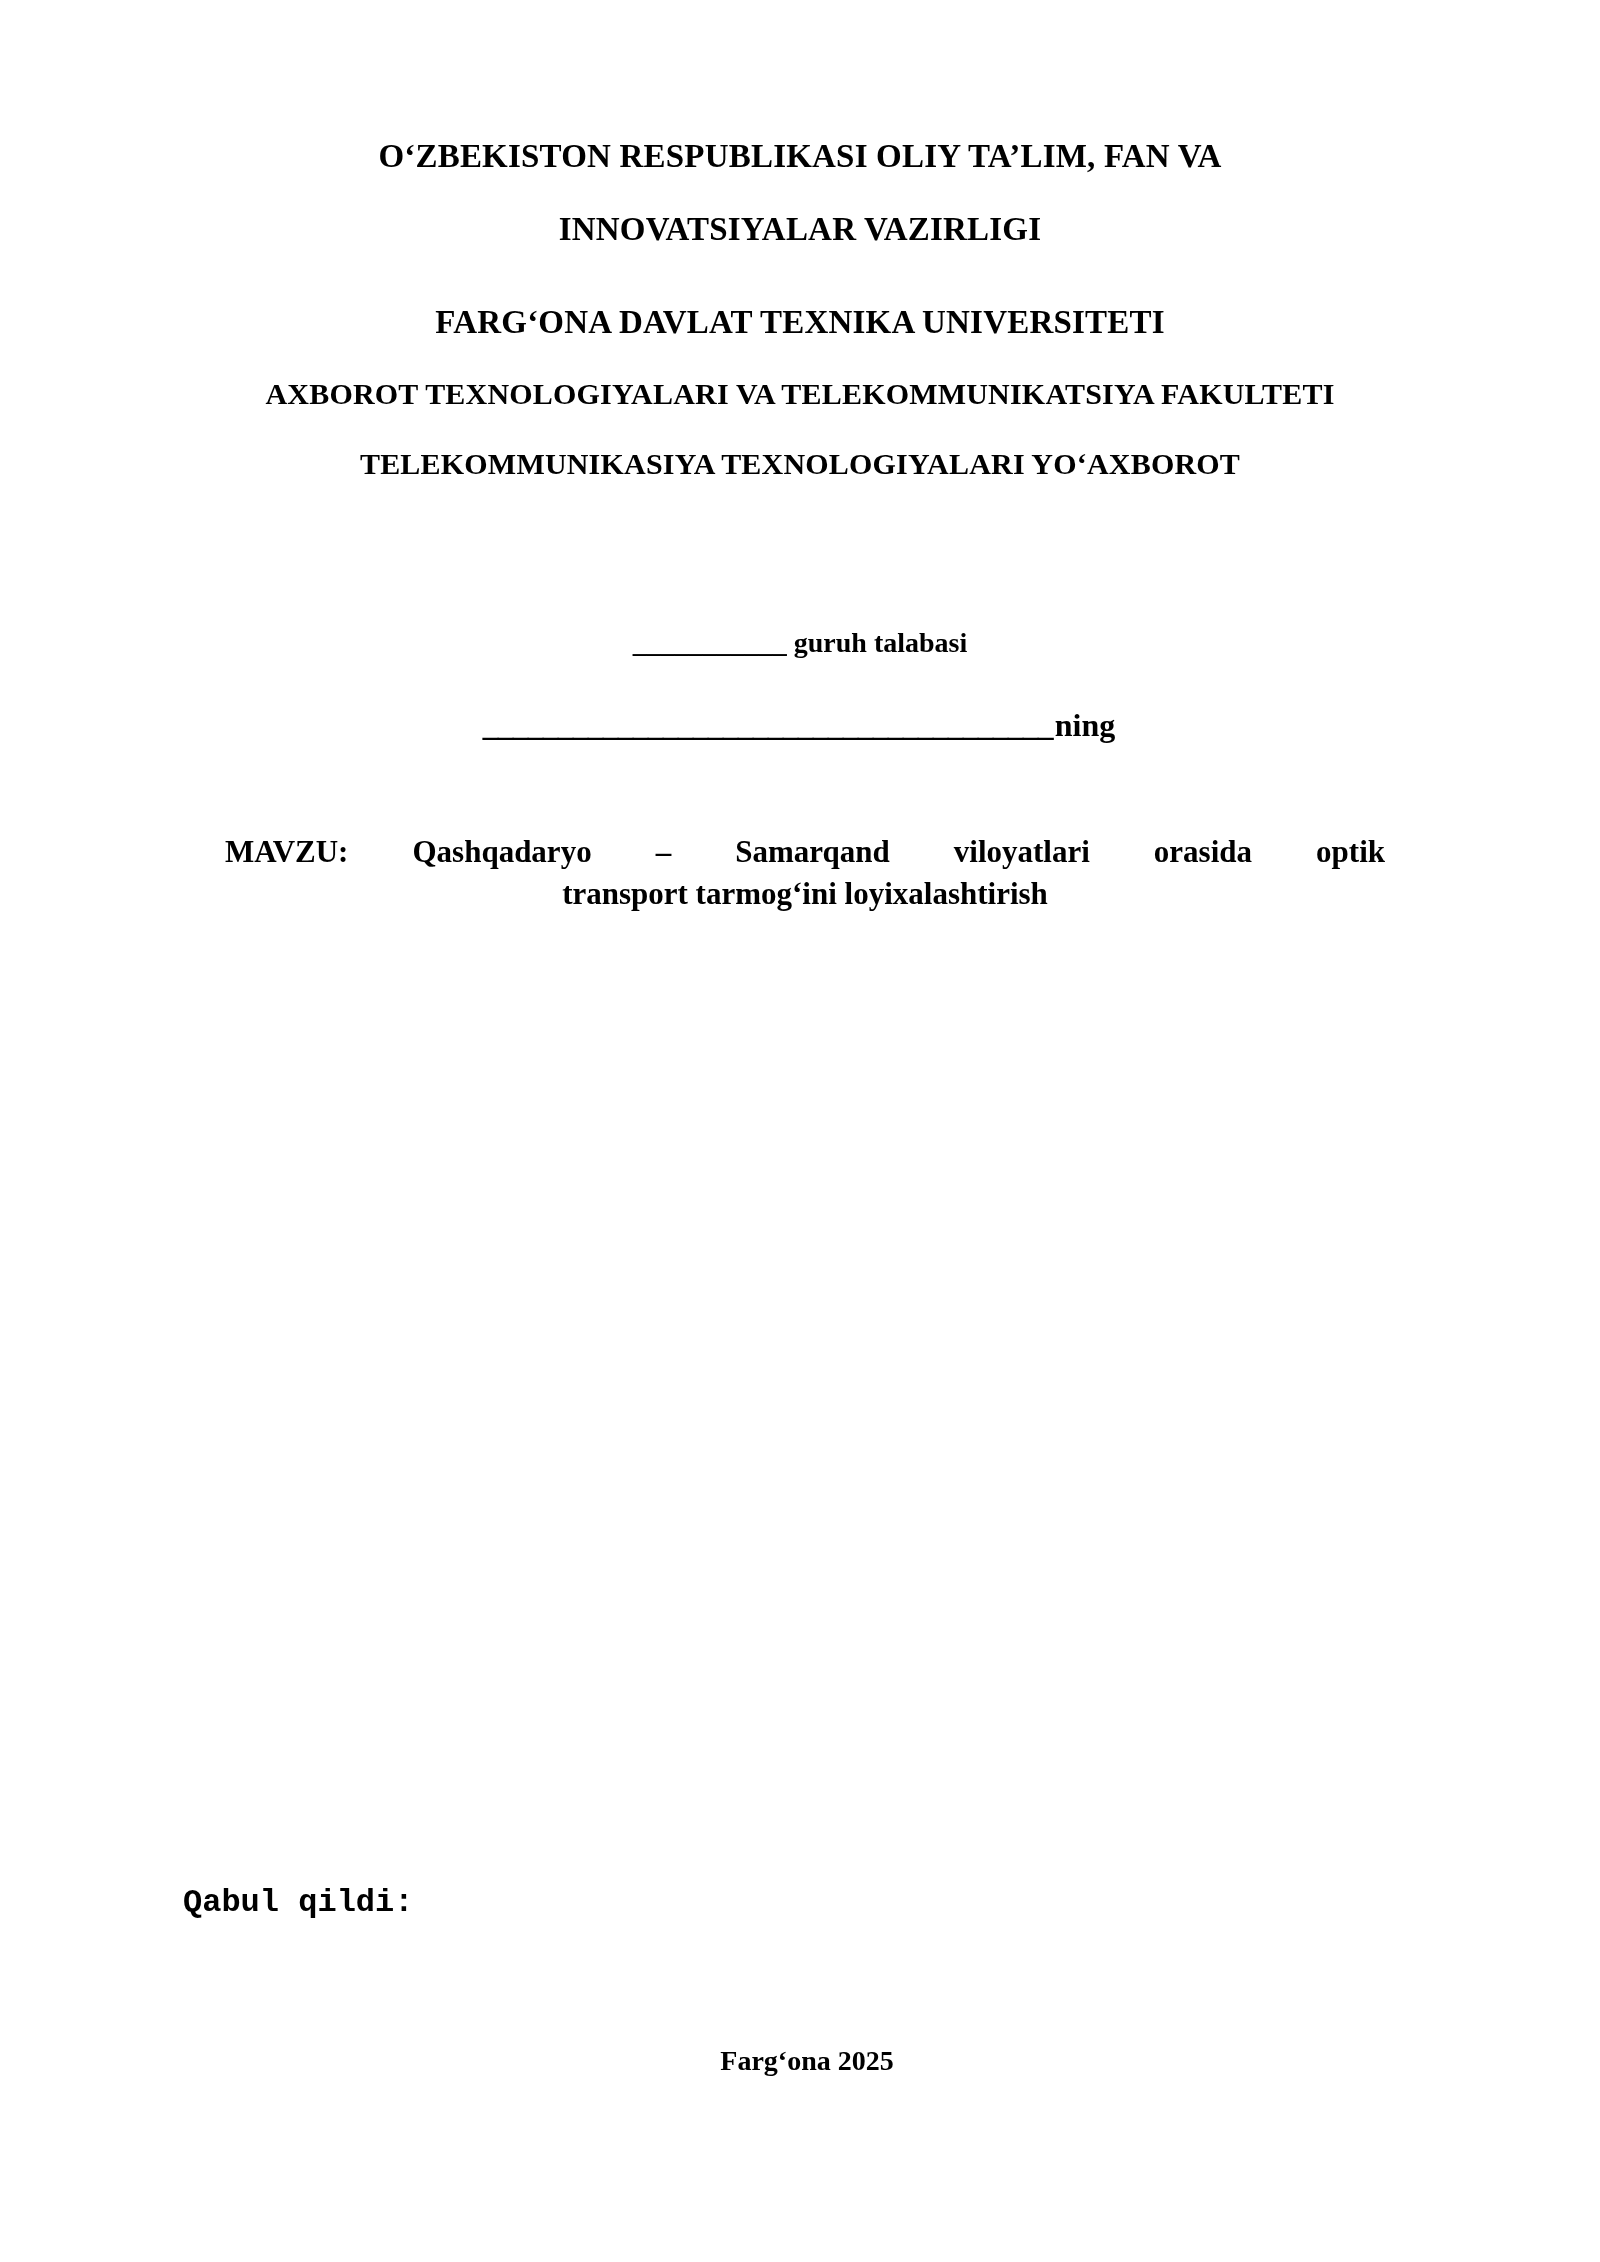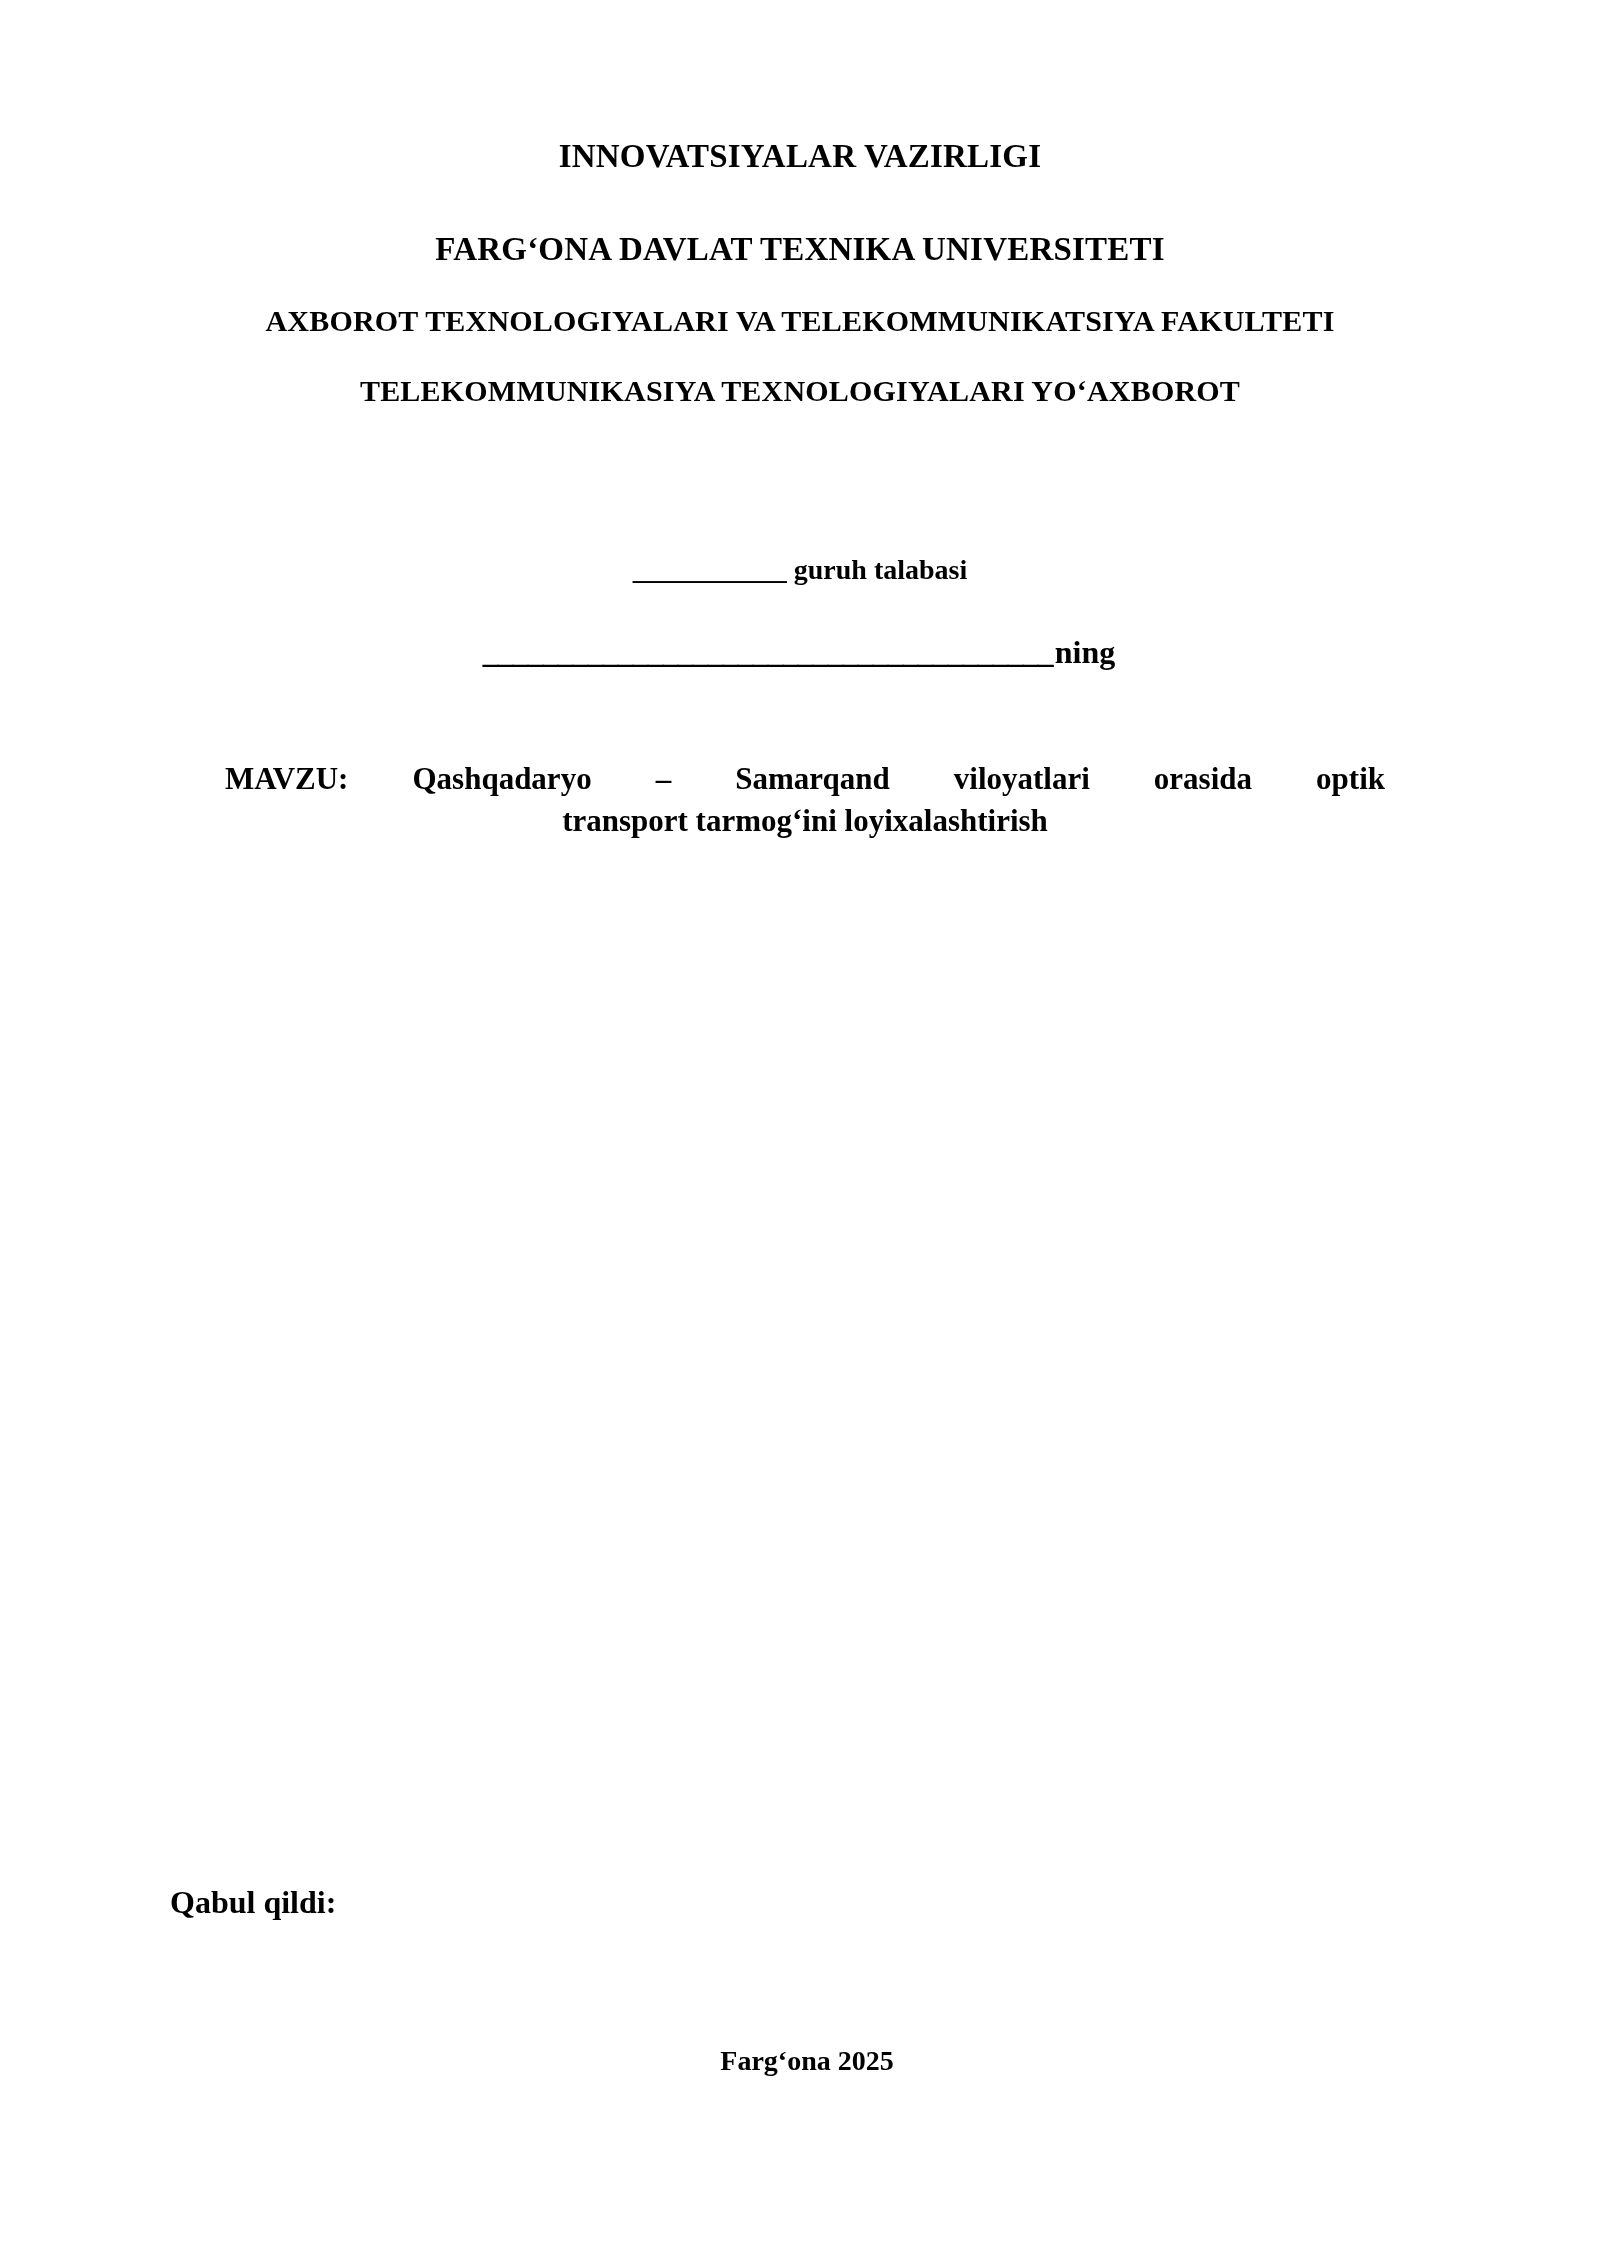--- a/index.html
+++ b/index.html
@@ -97,42 +97,44 @@
     display: block;
     text-align: justify;
     text-align-last: justify;
   }
   .subject .second-row {
     display: block;
   }
 
   .accepted {
     position: absolute;
-    left: 170px;
+    left: 183px;
     top: 1884px;
     font-size: 32px;
     font-weight: bold;
+    font-family: Liberation Mono, monospace;
   }
 
   .footer {
     position: absolute;
     left: 14px;
     right: 0;
     top: 2045px;
     text-align: center;
     font-size: 28px;
     font-weight: bold;
   }
 </style>
 </head>
 <body>
 
 <div class="page">
 
   <div class="header-block">
+    <div class="header-line hl1">O‘ZBEKISTON RESPUBLIKASI OLIY TA’LIM, FAN VA</div>
     <div class="header-line hl2">INNOVATSIYALAR VAZIRLIGI</div>
     <div class="header-line hl3">FARG‘ONA DAVLAT TEXNIKA UNIVERSITETI</div>
     <div class="header-line hl4">AXBOROT TEXNOLOGIYALARI VA TELEKOMMUNIKATSIYA FAKULTETI</div>
     <div class="header-line hl5">TELEKOMMUNIKASIYA TEXNOLOGIYALARI YO‘AXBOROT</div>
   </div>
 
   <div class="group-line">
     <span class="blank">___________</span><span> guruh talabasi</span>
   </div>
 

